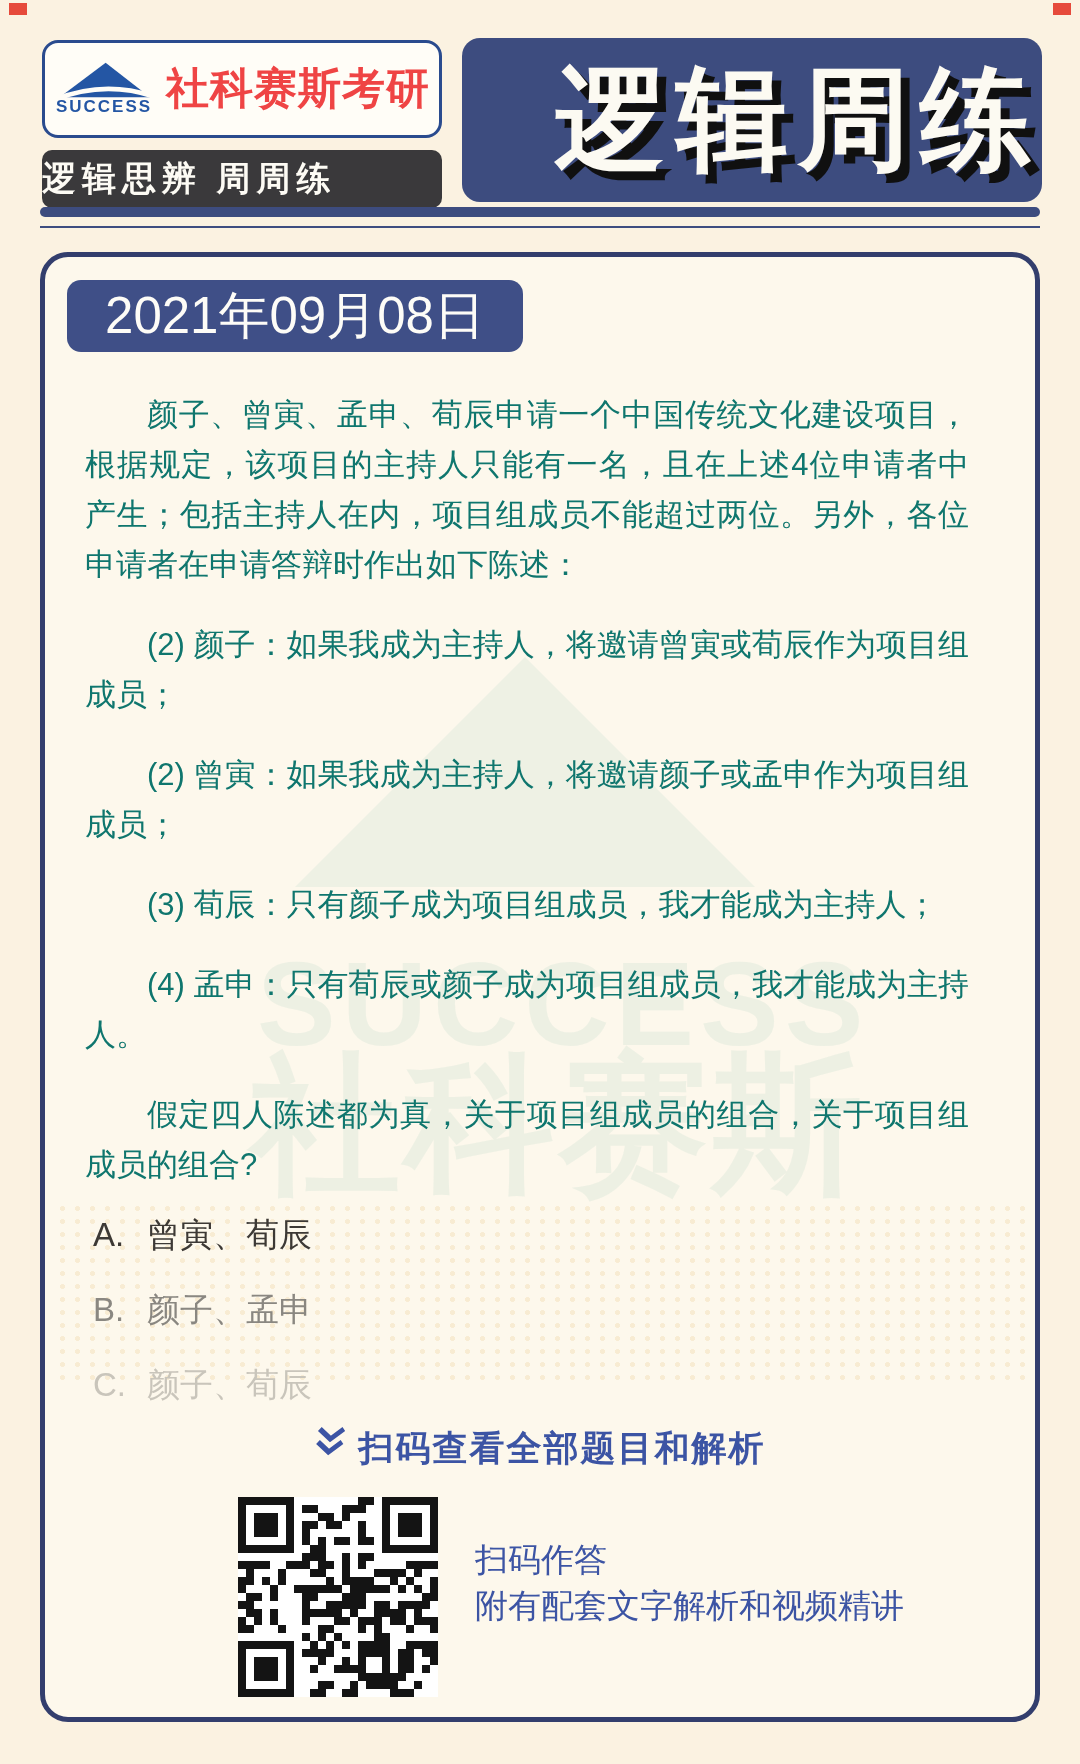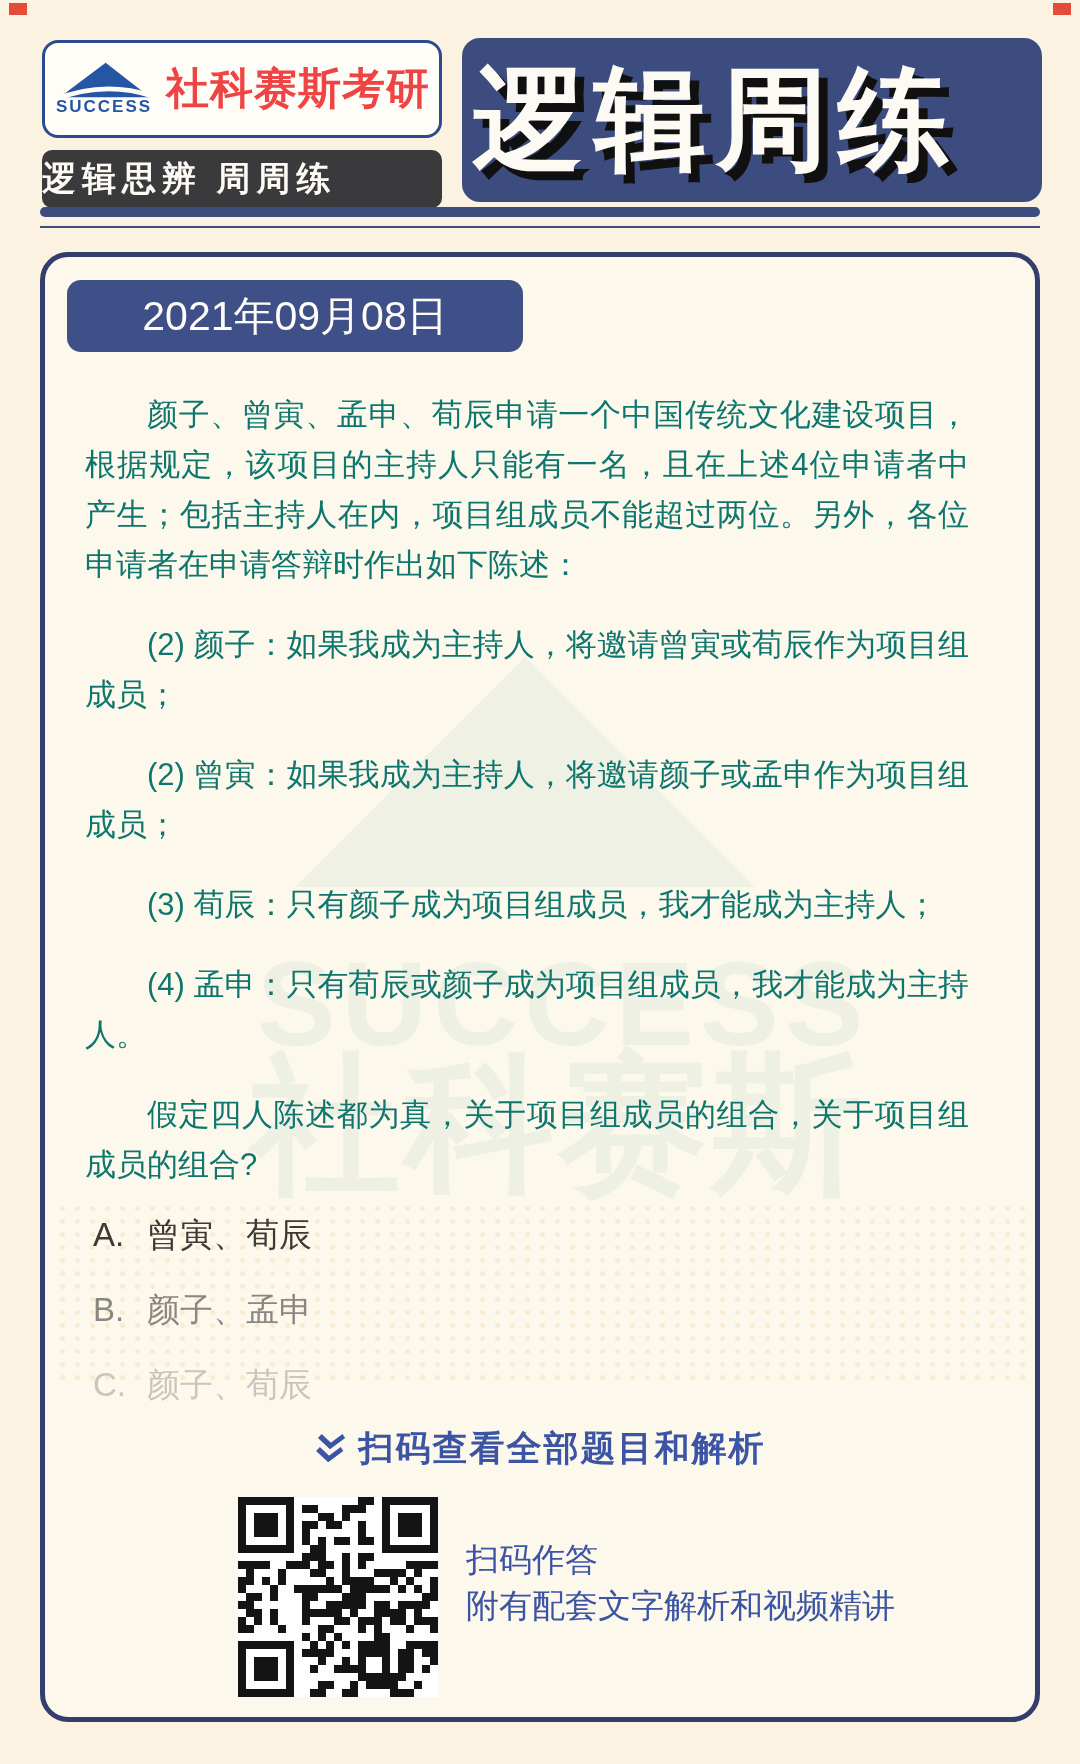--- a/index.html
+++ b/index.html
@@ -28,21 +28,21 @@
     position:absolute; left:42px; top:150px; width:400px; height:58px;
     background:#3a393b; border-radius:10px; box-sizing:border-box;
     display:flex; align-items:center; 
     color:#fdfbf4; font-family:"Liberation Serif", serif; font-weight:bold;
     font-size:34px; letter-spacing:6px; white-space:nowrap;
   }
 
   .banner-box {
     position:absolute; left:462px; top:38px; width:580px; height:164px;
     background:#3d4c7f; border-radius:18px;
-    display:flex; align-items:center; justify-content:flex-start;
+    display:flex; align-items:center; justify-content:flex-end;
   }
   .banner-title {
     font-family:"Liberation Serif", serif; font-weight:900; font-size:112px; line-height:1;
     color:#fcfaf2; letter-spacing:10px; padding-left:10px; white-space:nowrap;
     text-shadow:9px 9px 0 #101010;
   }
 
   .bar-thick { position:absolute; left:40px; top:207px; width:1000px; height:10px; border-radius:6px; background:#3d4c7f; }
   .bar-thin  { position:absolute; left:40px; top:226px; width:1000px; height:2px;  background:#3e4d80; }
 
@@ -72,51 +72,51 @@
   .wm-dots {
     position:absolute; left:10px; top:945px; width:970px; height:185px; z-index:0;
     background-image:radial-gradient(rgba(244,225,190,.55) 2.5px, transparent 2.6px);
     background-size:15px 13px;
   }
 
   .date-badge {
     position:absolute; left:22px; top:23px; width:456px; height:72px; z-index:2;
     background:#3f4f87; border-radius:14px;
     display:flex; align-items:center; justify-content:center;
-    color:#fdfcf7; font-size:41px; white-space:nowrap;
+    color:#fdfcf7; font-size:51px; white-space:nowrap;
   }
 
   .q-body {
     position:absolute; left:40px; top:133px; width:884px; z-index:2;
     color:#0f766e; font-size:31px; line-height:50px; text-align:justify;
   }
   .q-body p { margin:0; text-indent:2em; }
   .q-body p + p { margin-top:30px; }
 
   .options { position:absolute; left:48px; top:953px; z-index:2; font-size:33px; }
   .option  { height:50px; display:flex; align-items:center; }
   .option + .option { margin-top:25px; }
   .opt-label { min-width:54px; }
 
   .scan-heading {
     position:absolute; left:0; top:1168px; width:100%; z-index:2;
-    display:flex; align-items:center; justify-content:center; gap:14px;
+    display:flex; align-items:flex-start; justify-content:center; gap:14px;
     color:#3c54a4; font-family:"Liberation Serif", serif; font-weight:bold;
     font-size:35px; letter-spacing:2px; white-space:nowrap;
   }
   .chevron-down-double { display:block; }
 
   .qr {
     position:absolute; left:193px; top:1240px; width:200px; height:200px; z-index:2;
     background:#ffffff;
   }
   .qr svg { display:block; }
 
   .qr-captions {
-    position:absolute; left:421px; top:1280px; z-index:2;
+    position:absolute; left:430px; top:1280px; z-index:2;
     color:#3c54a4; font-size:33px; line-height:46px; white-space:nowrap;
   }
 </style>
 </head>
 <body>
 
 <div class="corner-mark left"></div>
 <div class="corner-mark right"></div>
 
 <div class="logo-box">

